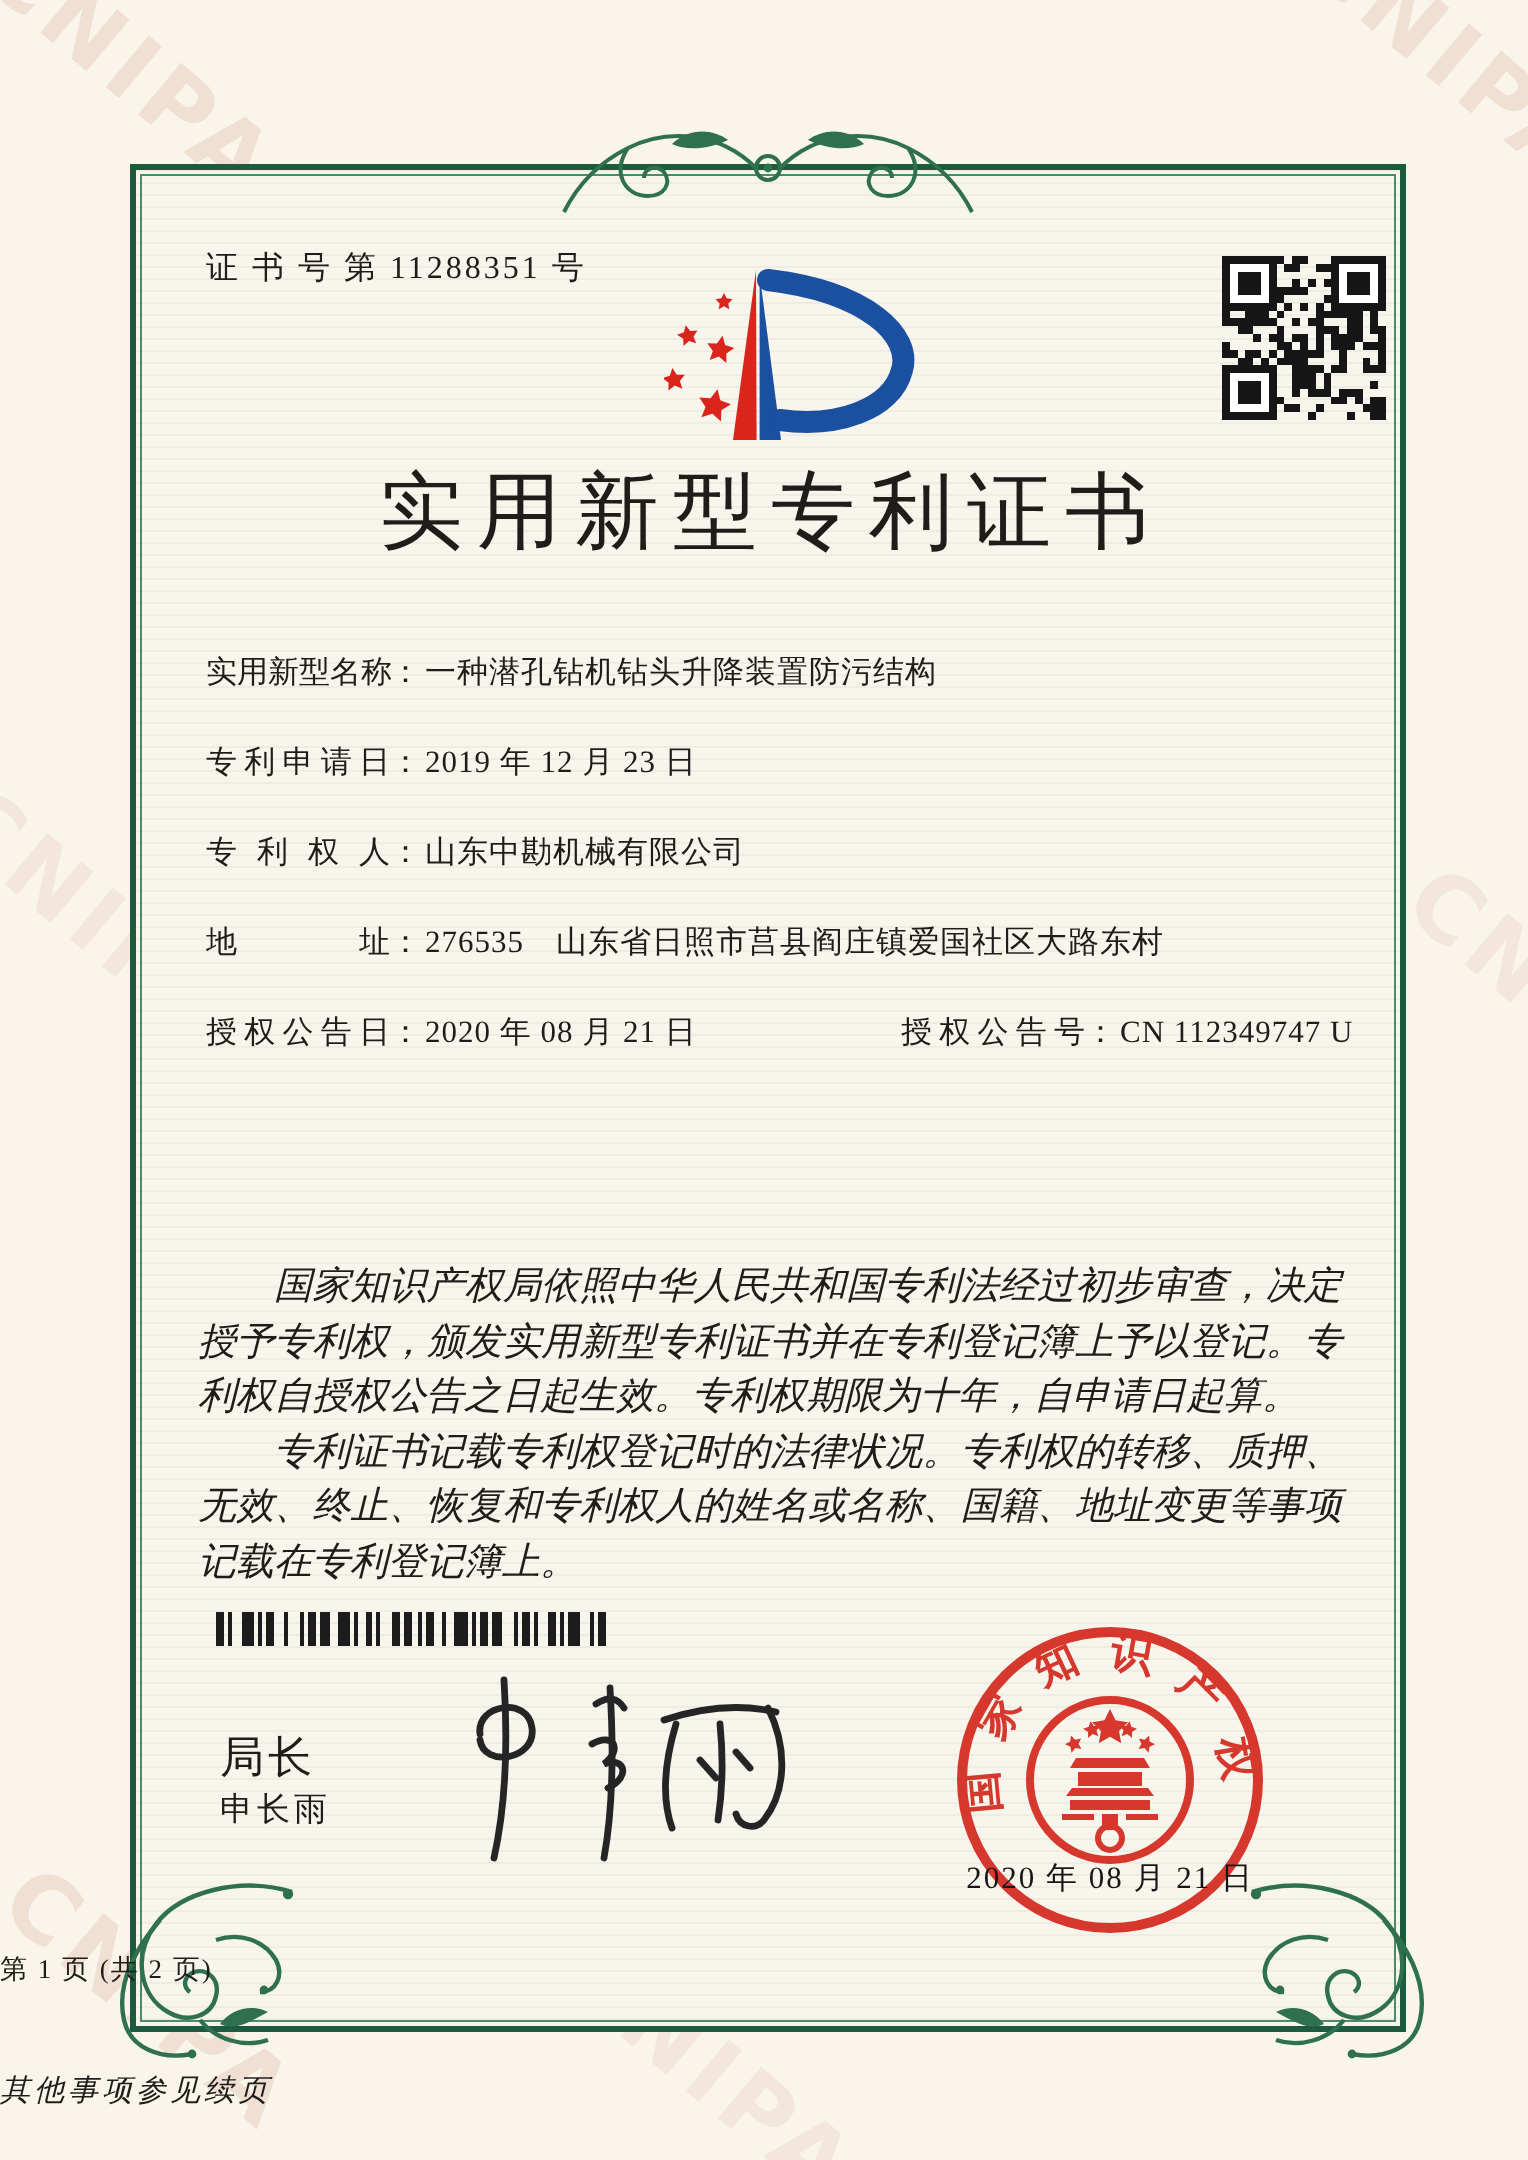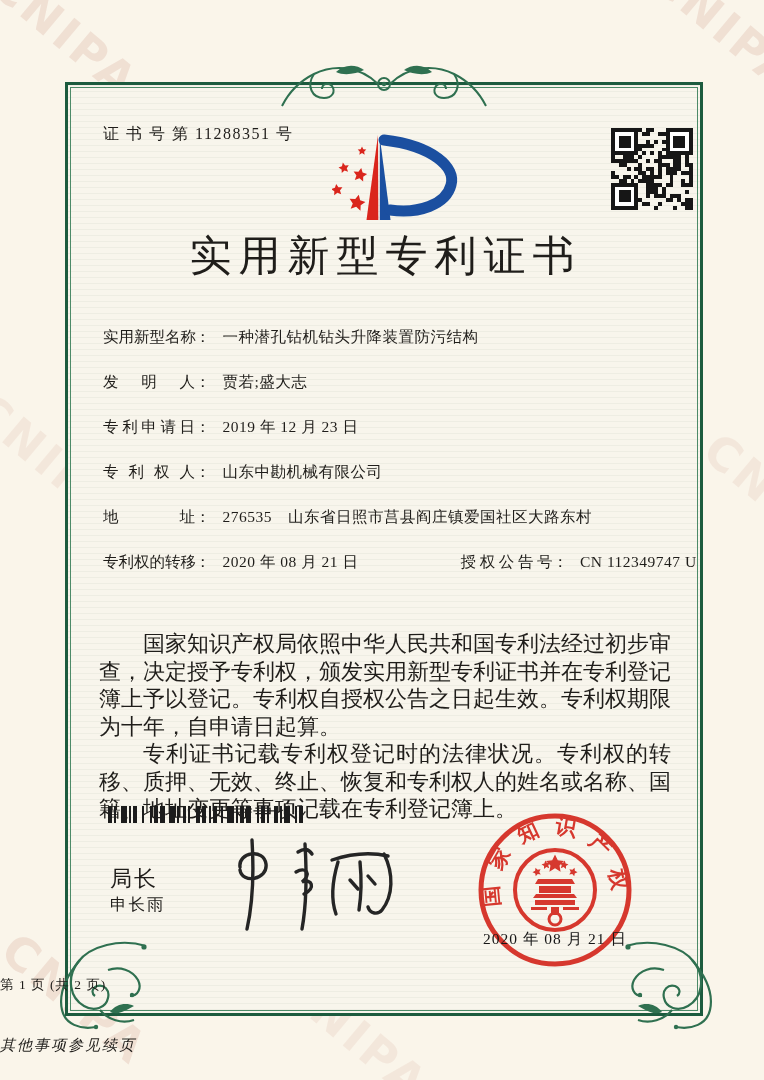--- a/index.html
+++ b/index.html
@@ -16,23 +16,23 @@
   .frame{position:absolute;left:65px;top:82px;width:638px;height:934px;border:3px solid var(--frame-green);background:
     repeating-linear-gradient(180deg, rgba(150,165,145,.10) 0 1px, rgba(255,255,255,0) 1px 6px), var(--paper-inner)}
   .frame::before{content:'';position:absolute;inset:2px;border:1px solid var(--frame-green-light);pointer-events:none}
   .abs{position:absolute}
   .certno{left:103px;top:124px;font-size:16px;letter-spacing:1.5px}
   .title{left:0;right:0;top:228px;text-align:center;font-size:42px;font-weight:400;letter-spacing:7px;text-indent:7px}
   .fields{left:103px;top:326px;right:60px}
   .frow{margin-bottom:23px;font-size:15.5px;line-height:22px;white-space:nowrap}
   .flabel{display:inline-block;width:92px;text-align:justify;text-align-last:justify;vertical-align:top}
   .fcolon{display:inline-block;vertical-align:top}
-  .fval{display:inline-block;margin-left:12px;vertical-align:top;letter-spacing:.5px}
+  .fval{display:inline-block;margin-left:2px;vertical-align:top;letter-spacing:.5px}
   .fval.w1{width:238px}
-  .body-text{left:99px;top:630px;width:572px;font-size:22px;line-height:27.5px;text-align:justify;}
+  .body-text{left:99px;top:630px;width:572px;font-size:19px;line-height:27.5px;text-align:justify;font-style:italic}
   .body-text p{text-indent:2em;margin:0}
   .barcode{left:108px;top:806px;width:197px;height:17px;position:absolute}
   .barcode i{position:absolute;top:0;bottom:0;background:#1c1c1c}
   .sig-title{left:110px;top:864px;font-size:22px;letter-spacing:2px}
   .sig-name{left:110px;top:894px;font-size:16.5px;letter-spacing:2px}
   .sig-script{left:212px;top:832px}
   .seal{left:455px;top:806px}
   .seal-date{left:455px;top:929px;width:200px;text-align:center;font-size:15.5px;color:#161616;letter-spacing:1px}
   .pageinfo{left:0;right:0;top:976px;text-align:left;font-size:13.5px;letter-spacing:1px}
   .continuation{left:0;right:0;top:1036px;text-align:left;font-size:15px;font-style:italic;letter-spacing:2px}
@@ -273,33 +273,30 @@
         <rect x="2" y="16" width="3" height="3"></rect>
       </svg></div>
 
   <div class="abs title">实用新型专利证书</div>
 
   <div class="abs fields">
     <div class="frow">
       <span class="flabel">实用新型名称</span><span class="fcolon">：</span><span class="fval">一种潜孔钻机钻头升降装置防污结构</span>
     </div>
     <div class="frow">
-      <span class="flabel">发明人</span><span class="fcolon">：</span><span class="fval">贾若;盛大志</span>
-    </div>
-    <div class="frow">
       <span class="flabel">专利申请日</span><span class="fcolon">：</span><span class="fval">2019 年 12 月 23 日</span>
     </div>
     <div class="frow">
       <span class="flabel">专利权人</span><span class="fcolon">：</span><span class="fval">山东中勘机械有限公司</span>
     </div>
     <div class="frow">
       <span class="flabel">地址</span><span class="fcolon">：</span><span class="fval">276535　山东省日照市莒县阎庄镇爱国社区大路东村</span>
     </div>
     <div class="frow">
-      <span class="flabel">专利权的转移</span><span class="fcolon">：</span><span class="fval w1">2020 年 08 月 21 日</span><span class="flabel">授权公告号</span><span class="fcolon">：</span><span class="fval">CN 112349747 U</span>
+      <span class="flabel">授权公告日</span><span class="fcolon">：</span><span class="fval w1">2020 年 08 月 21 日</span><span class="flabel">授权公告号</span><span class="fcolon">：</span><span class="fval">CN 112349747 U</span>
     </div>
   </div>
 
   <div class="abs body-text">
     <p>国家知识产权局依照中华人民共和国专利法经过初步审查，决定授予专利权，颁发实用新型专利证书并在专利登记簿上予以登记。专利权自授权公告之日起生效。专利权期限为十年，自申请日起算。</p>
     <p>专利证书记载专利权登记时的法律状况。专利权的转移、质押、无效、终止、恢复和专利权人的姓名或名称、国籍、地址变更等事项记载在专利登记簿上。</p>
   </div>
 
   <div class="barcode">
       <i style="left:0.00px;width:4.19px"></i>

